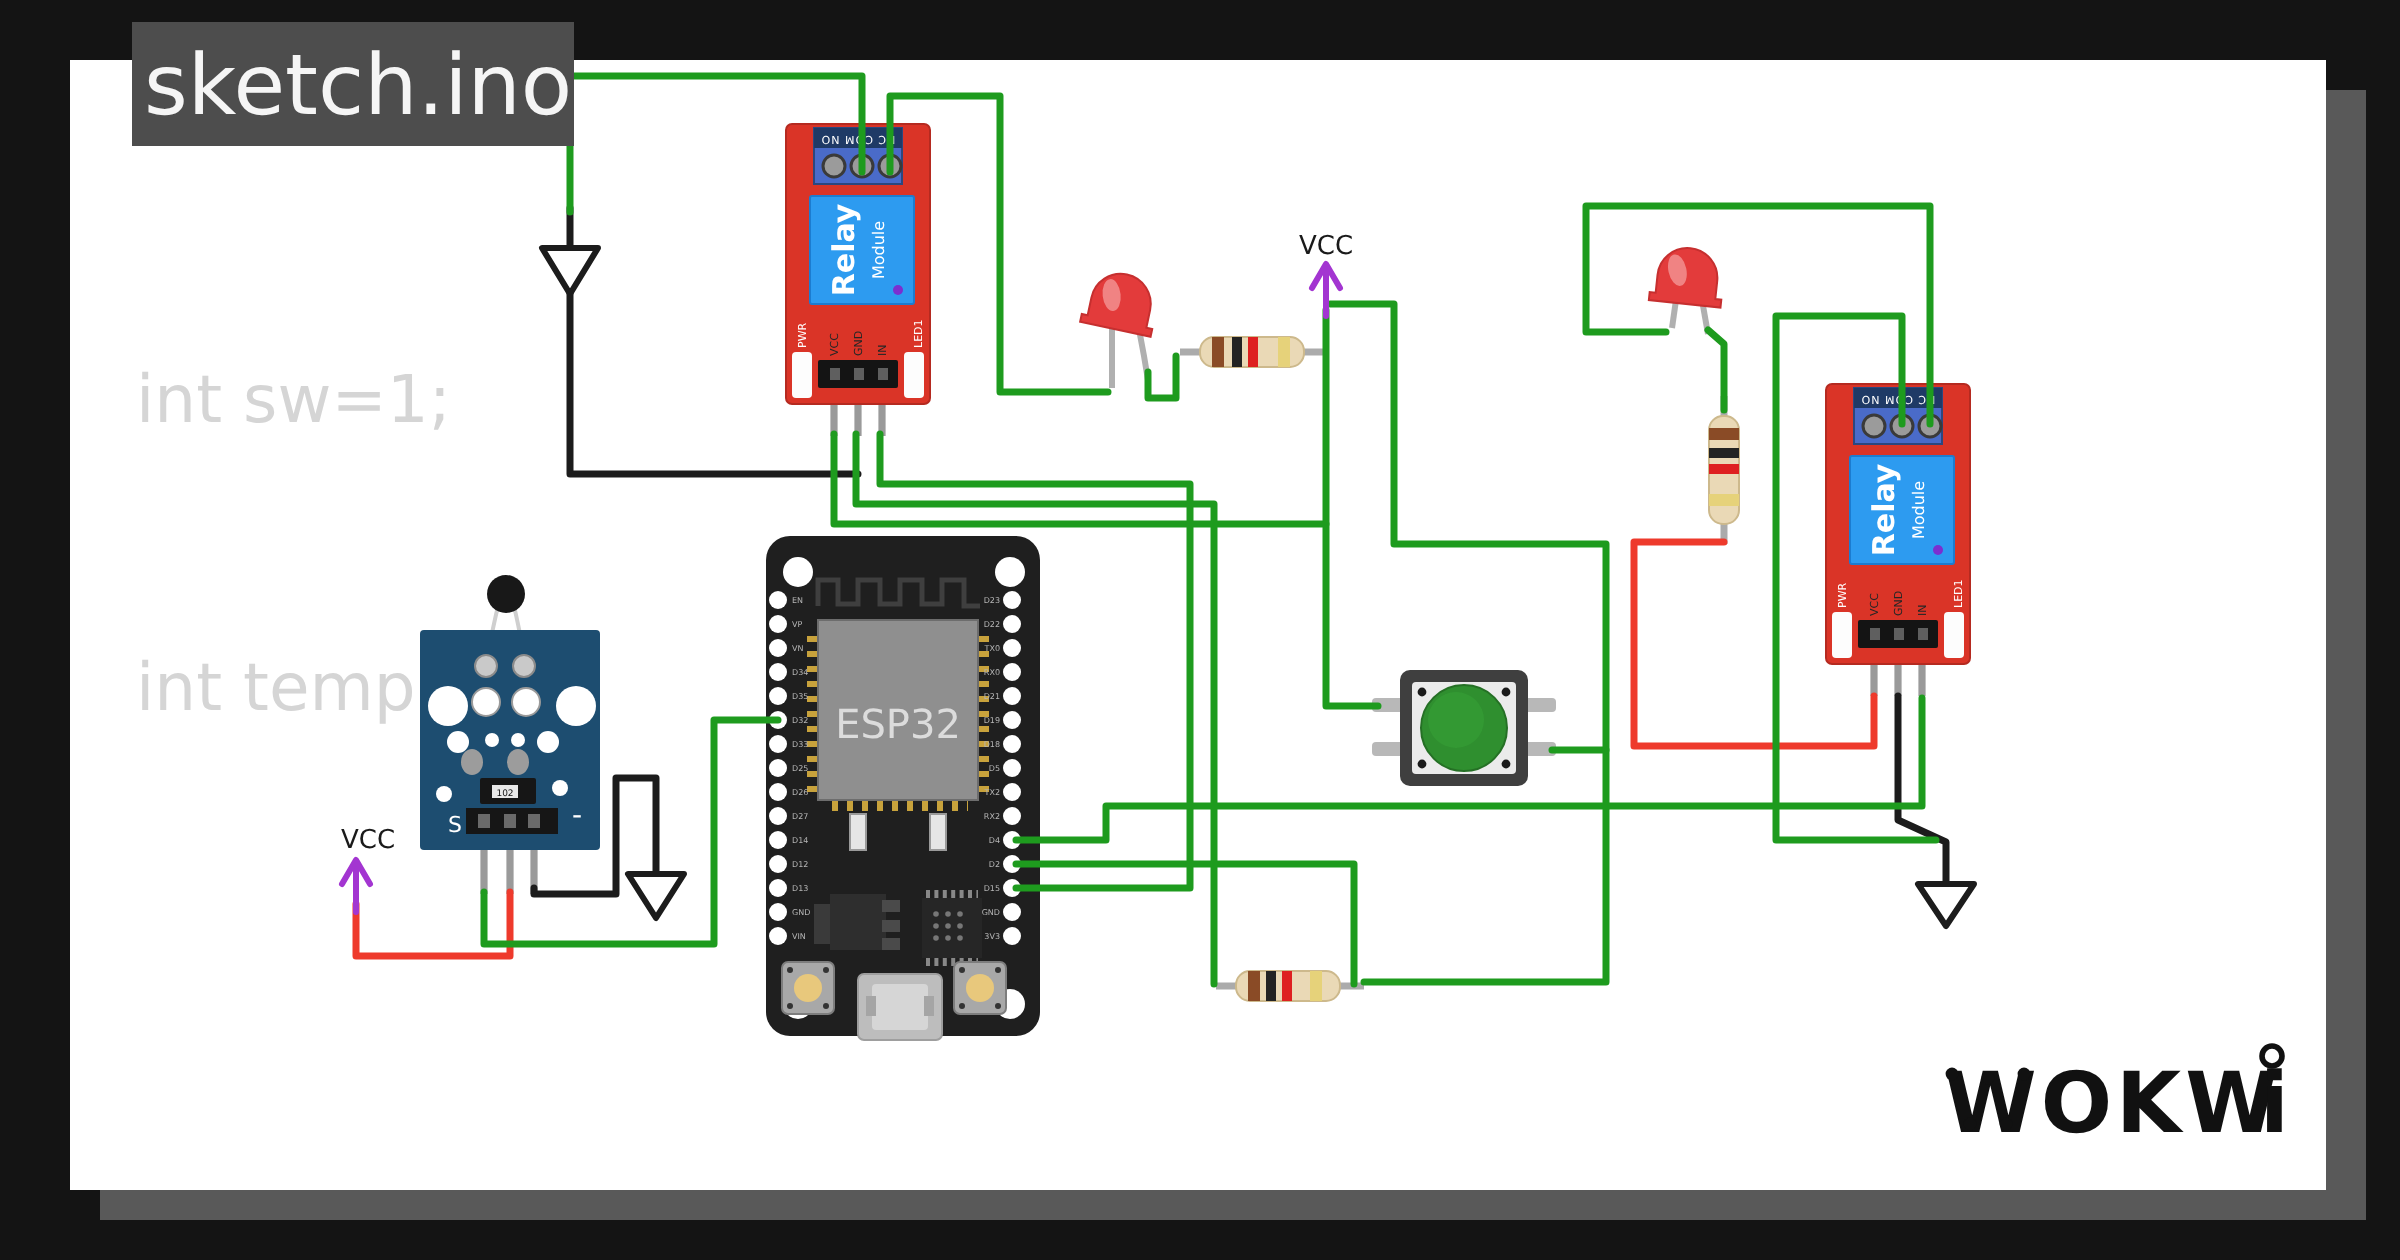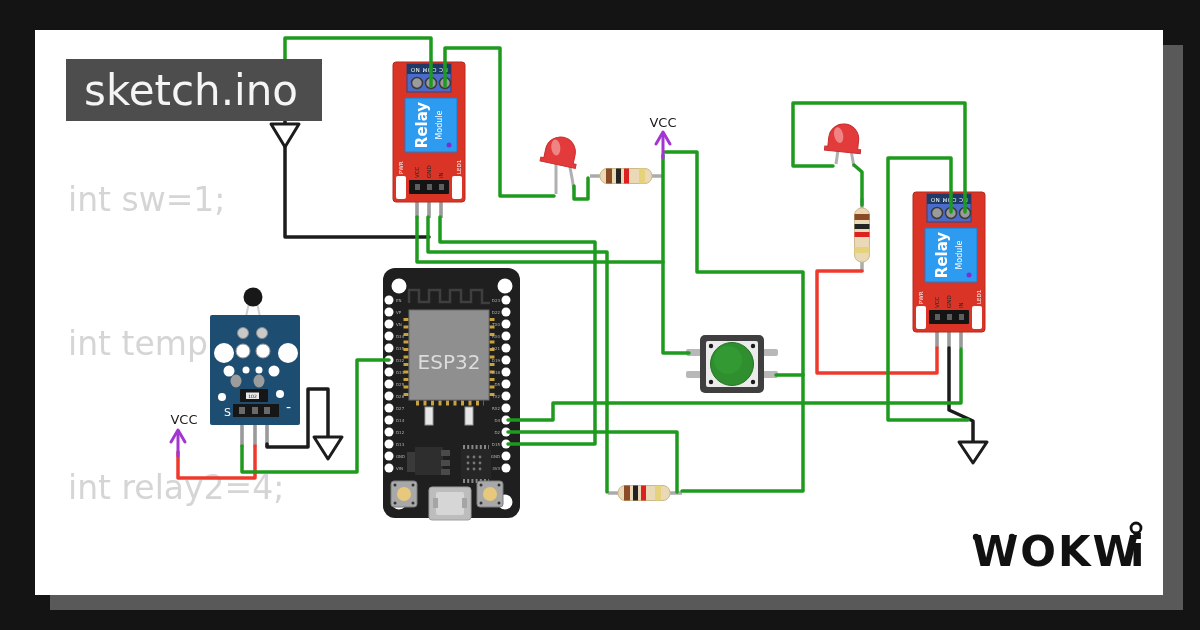--- a/index.html
+++ b/index.html
@@ -3,34 +3,33 @@
 <meta charset="utf-8">
 <style>
   html,body{margin:0;padding:0;}
   body{width:1200px;height:630px;background:#141414;position:relative;overflow:hidden;
        font-family:"DejaVu Sans", sans-serif;}
   .shadow{position:absolute;left:50px;top:45px;width:1133px;height:565px;background:#595959;z-index:0;}
   .canvas{position:absolute;left:35px;top:30px;width:1128px;height:565px;background:#ffffff;z-index:1;overflow:hidden;}
   .code{position:absolute;left:33px;top:50px;font-size:33px;line-height:48px;color:#d5d5d5;
         white-space:pre;letter-spacing:0px;}
   .wires{position:absolute;left:0;top:0;z-index:3;}
-  .title-tab{position:absolute;left:66px;top:11px;width:256px;height:62px;background:#4d4d4d;
-             color:#f5f5f5;font-size:42px;display:flex;align-items:center;padding-left:18px;
-             box-sizing:border-box;z-index:4;margin-top:48px;}
+  .title-tab{position:absolute;left:66px;top:11px;width:221px;height:62px;background:#4d4d4d;
+             color:#f5f5f5;font-size:42px;display:flex;align-items:center;padding-left:6px;
+             box-sizing:border-box;z-index:4;}
 </style>
 </head>
 <body>
 
 <div class="shadow"></div>
 
 <div class="canvas">
   <div class="code">
     <div>int sw=1;</div>
     <div>int temp=32;</div>
-    <div>int relay2=4;</div>
     
     
     
     
     
     
     
     
   </div>
 </div>

